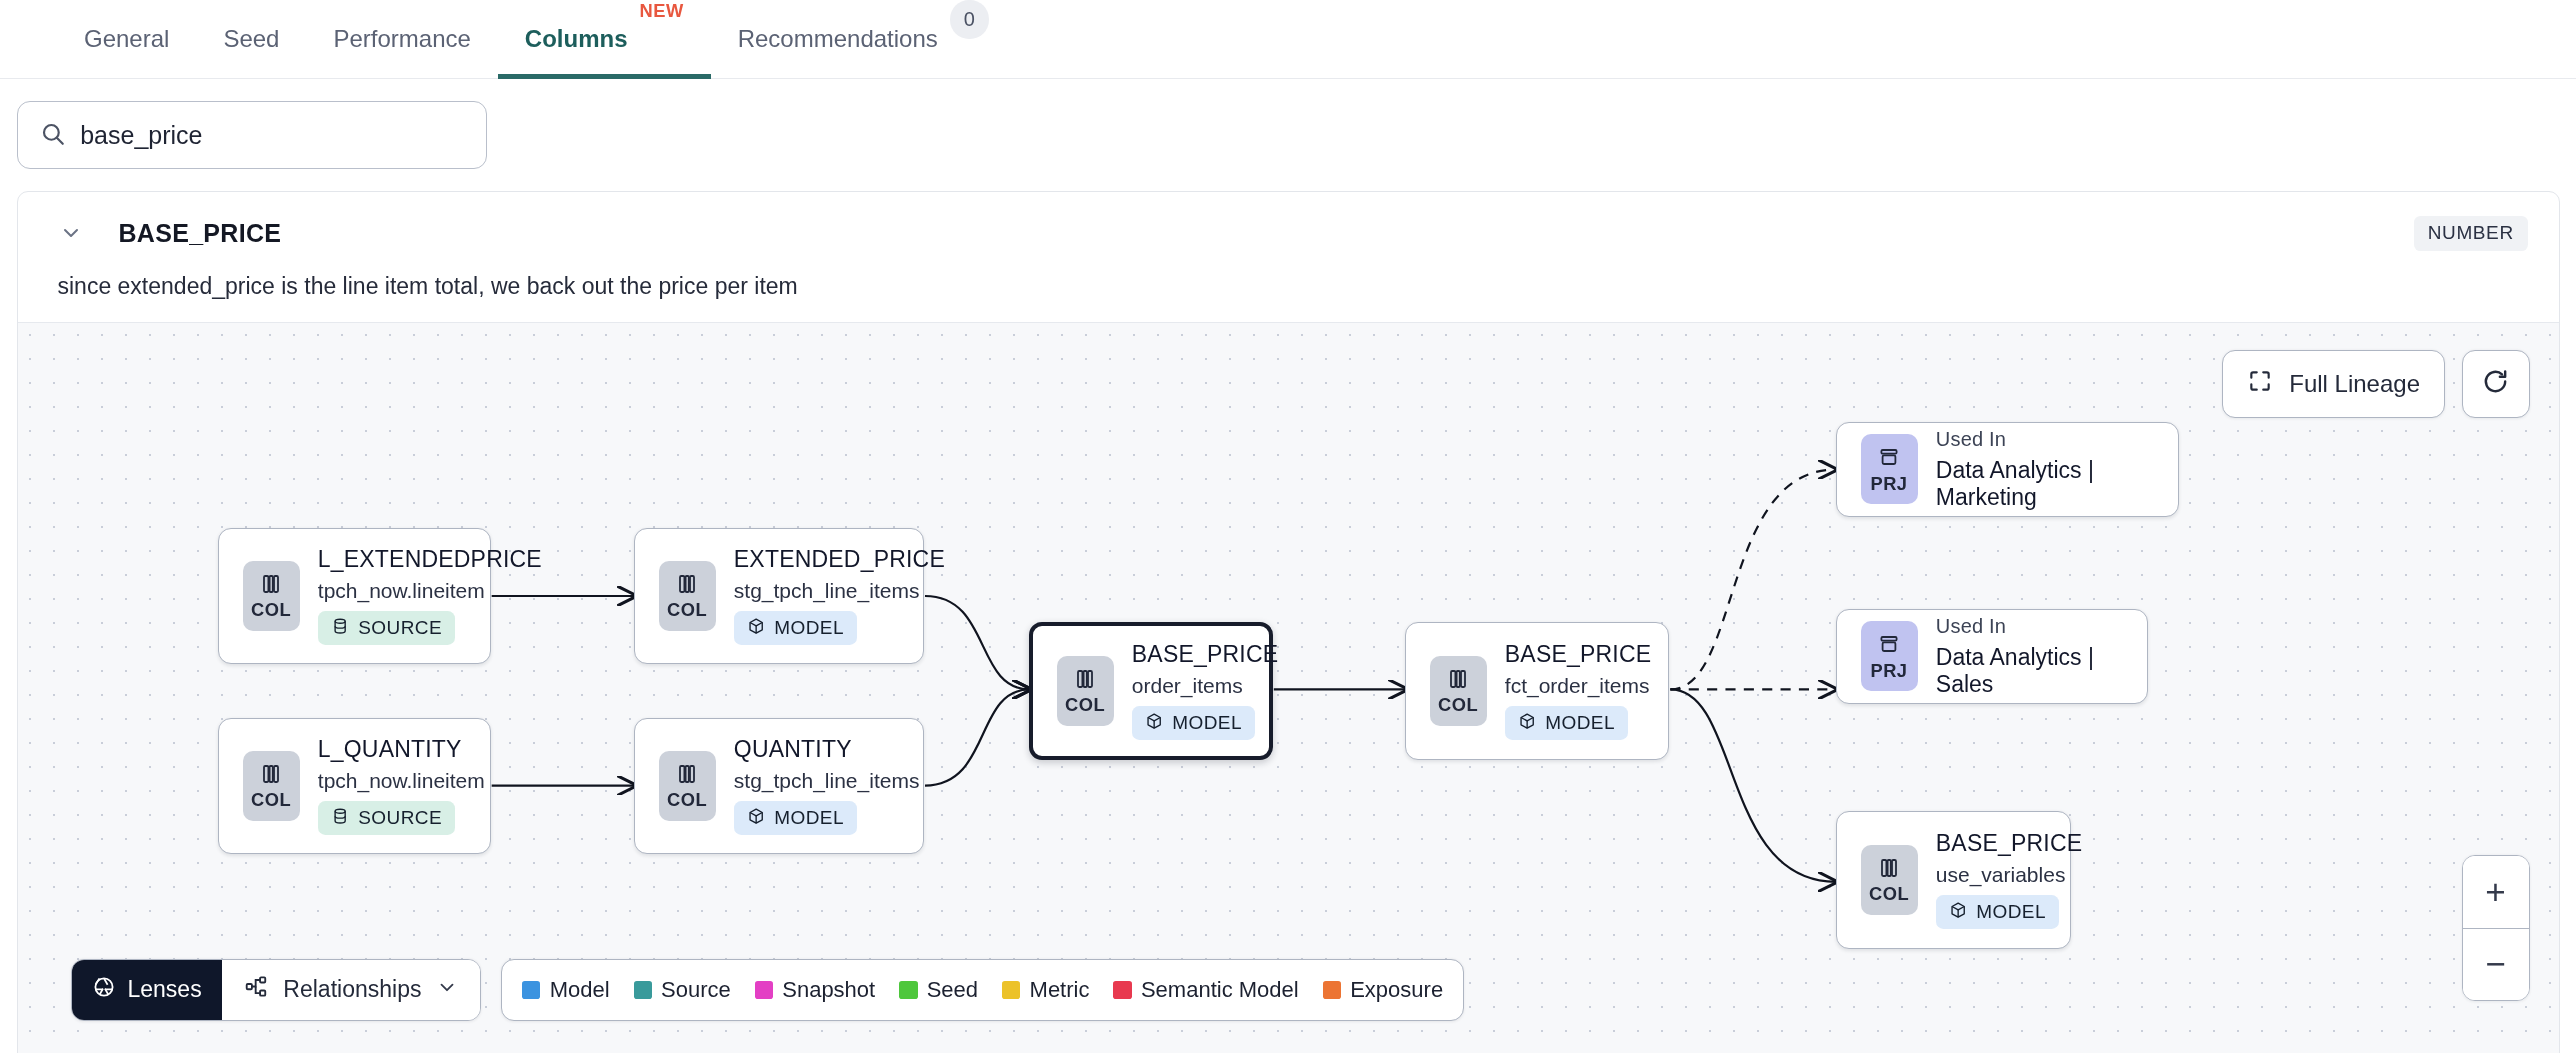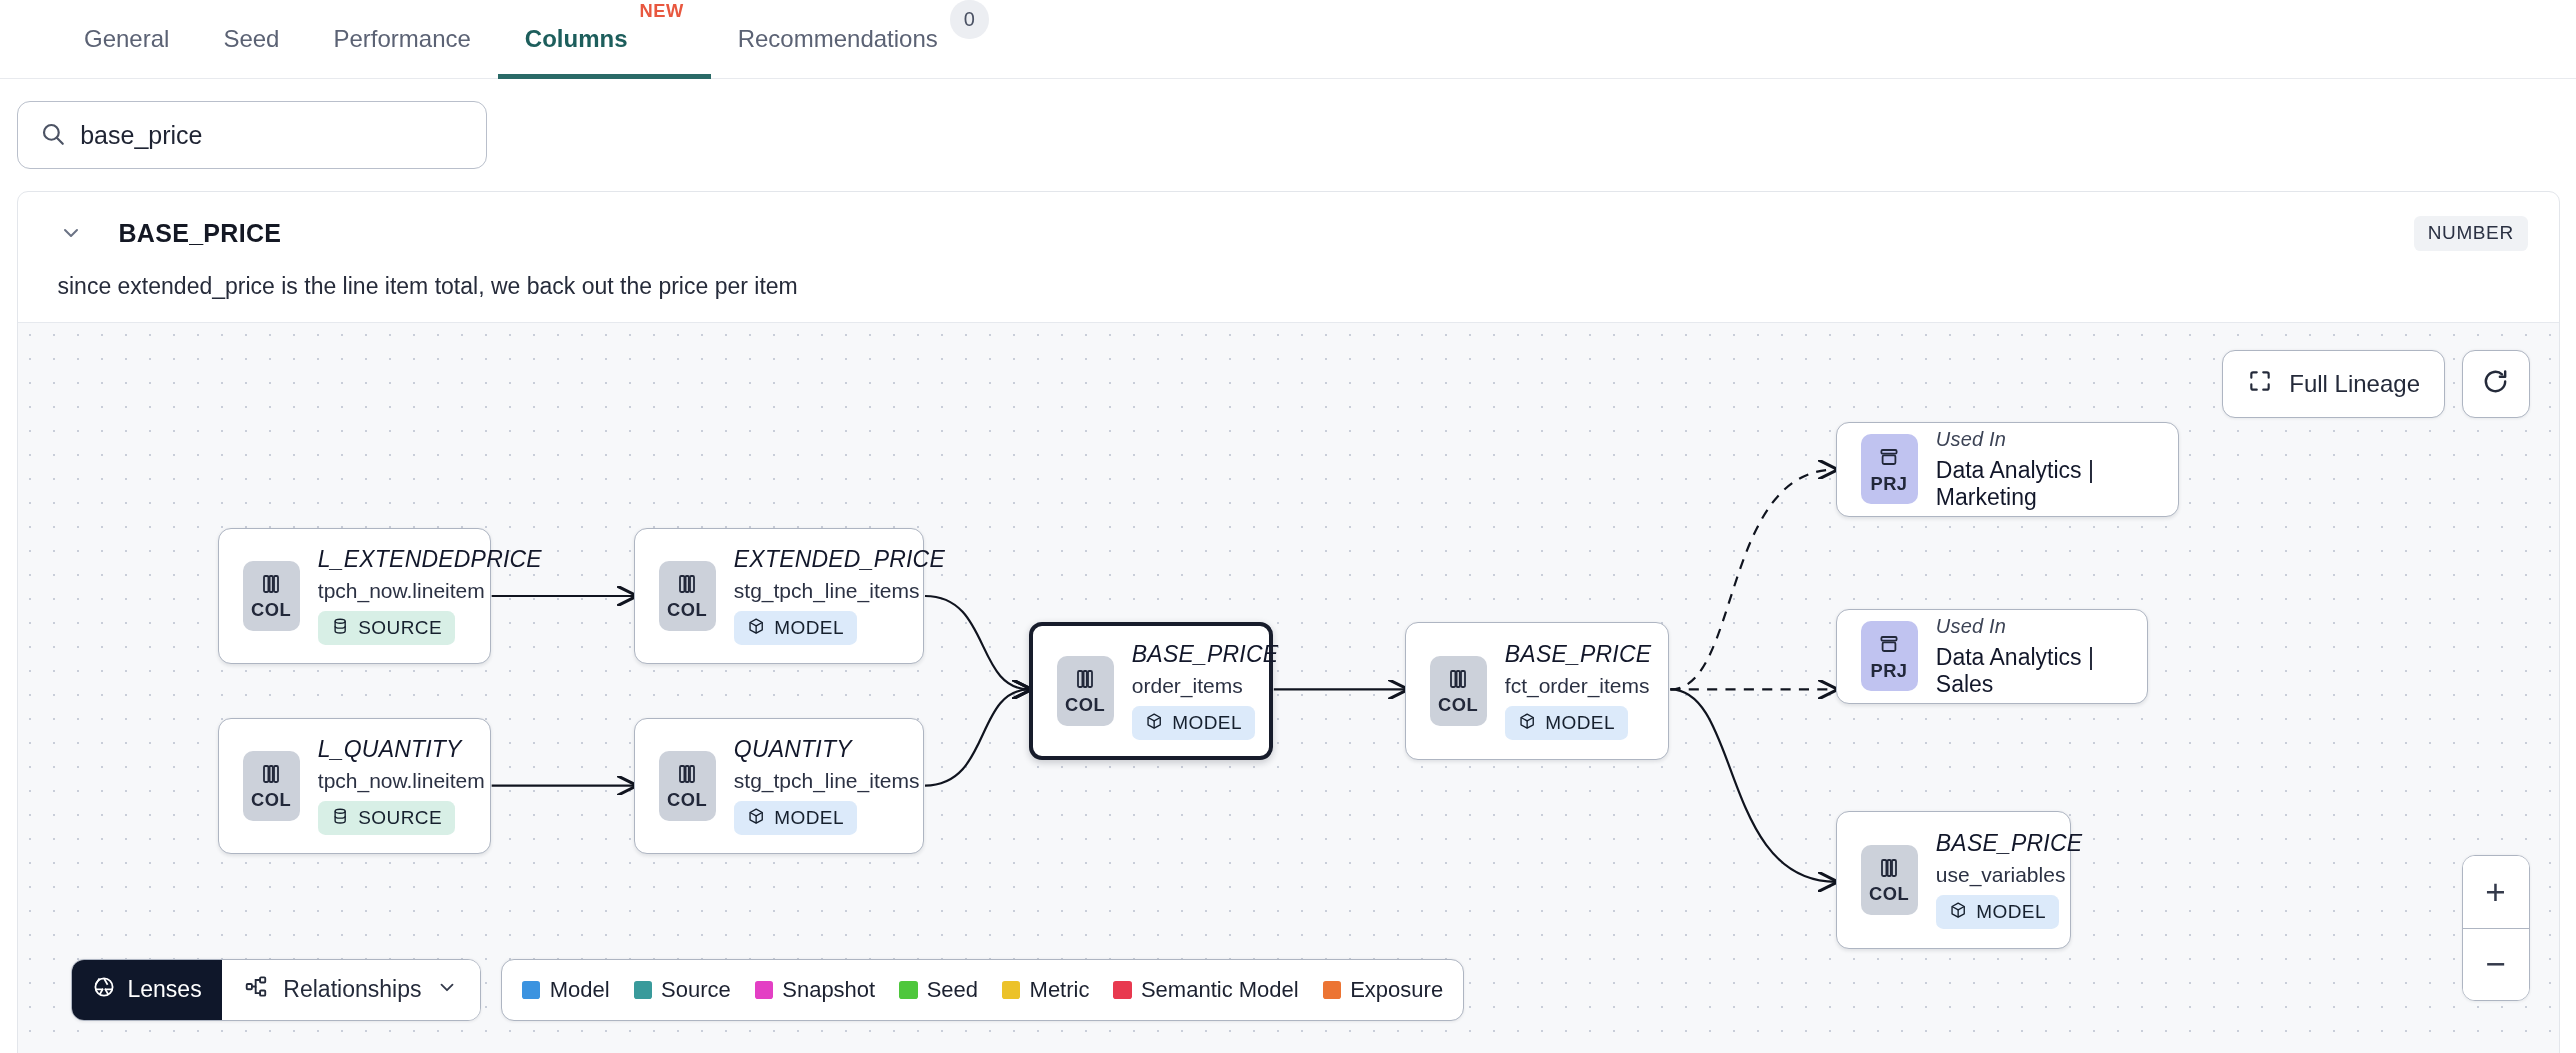--- a/index.html
+++ b/index.html
@@ -177,21 +177,20 @@
     font-weight: bold;
     color: #22283a;
     letter-spacing: 0.5px;
     line-height: 1;
   }
   .node-body { display: flex; flex-direction: column; gap: 5.5px; }
   .node-name {
     font-size: 23px;
     color: #12172a;
     letter-spacing: 0.2px;
-    font-style: italic;
   }
   .node-sub {
     font-size: 21px;
     color: #2b3143;
   }
   .node-tag {
     display: inline-flex;
     align-items: center;
     gap: 9.2px;
     align-self: flex-start;

